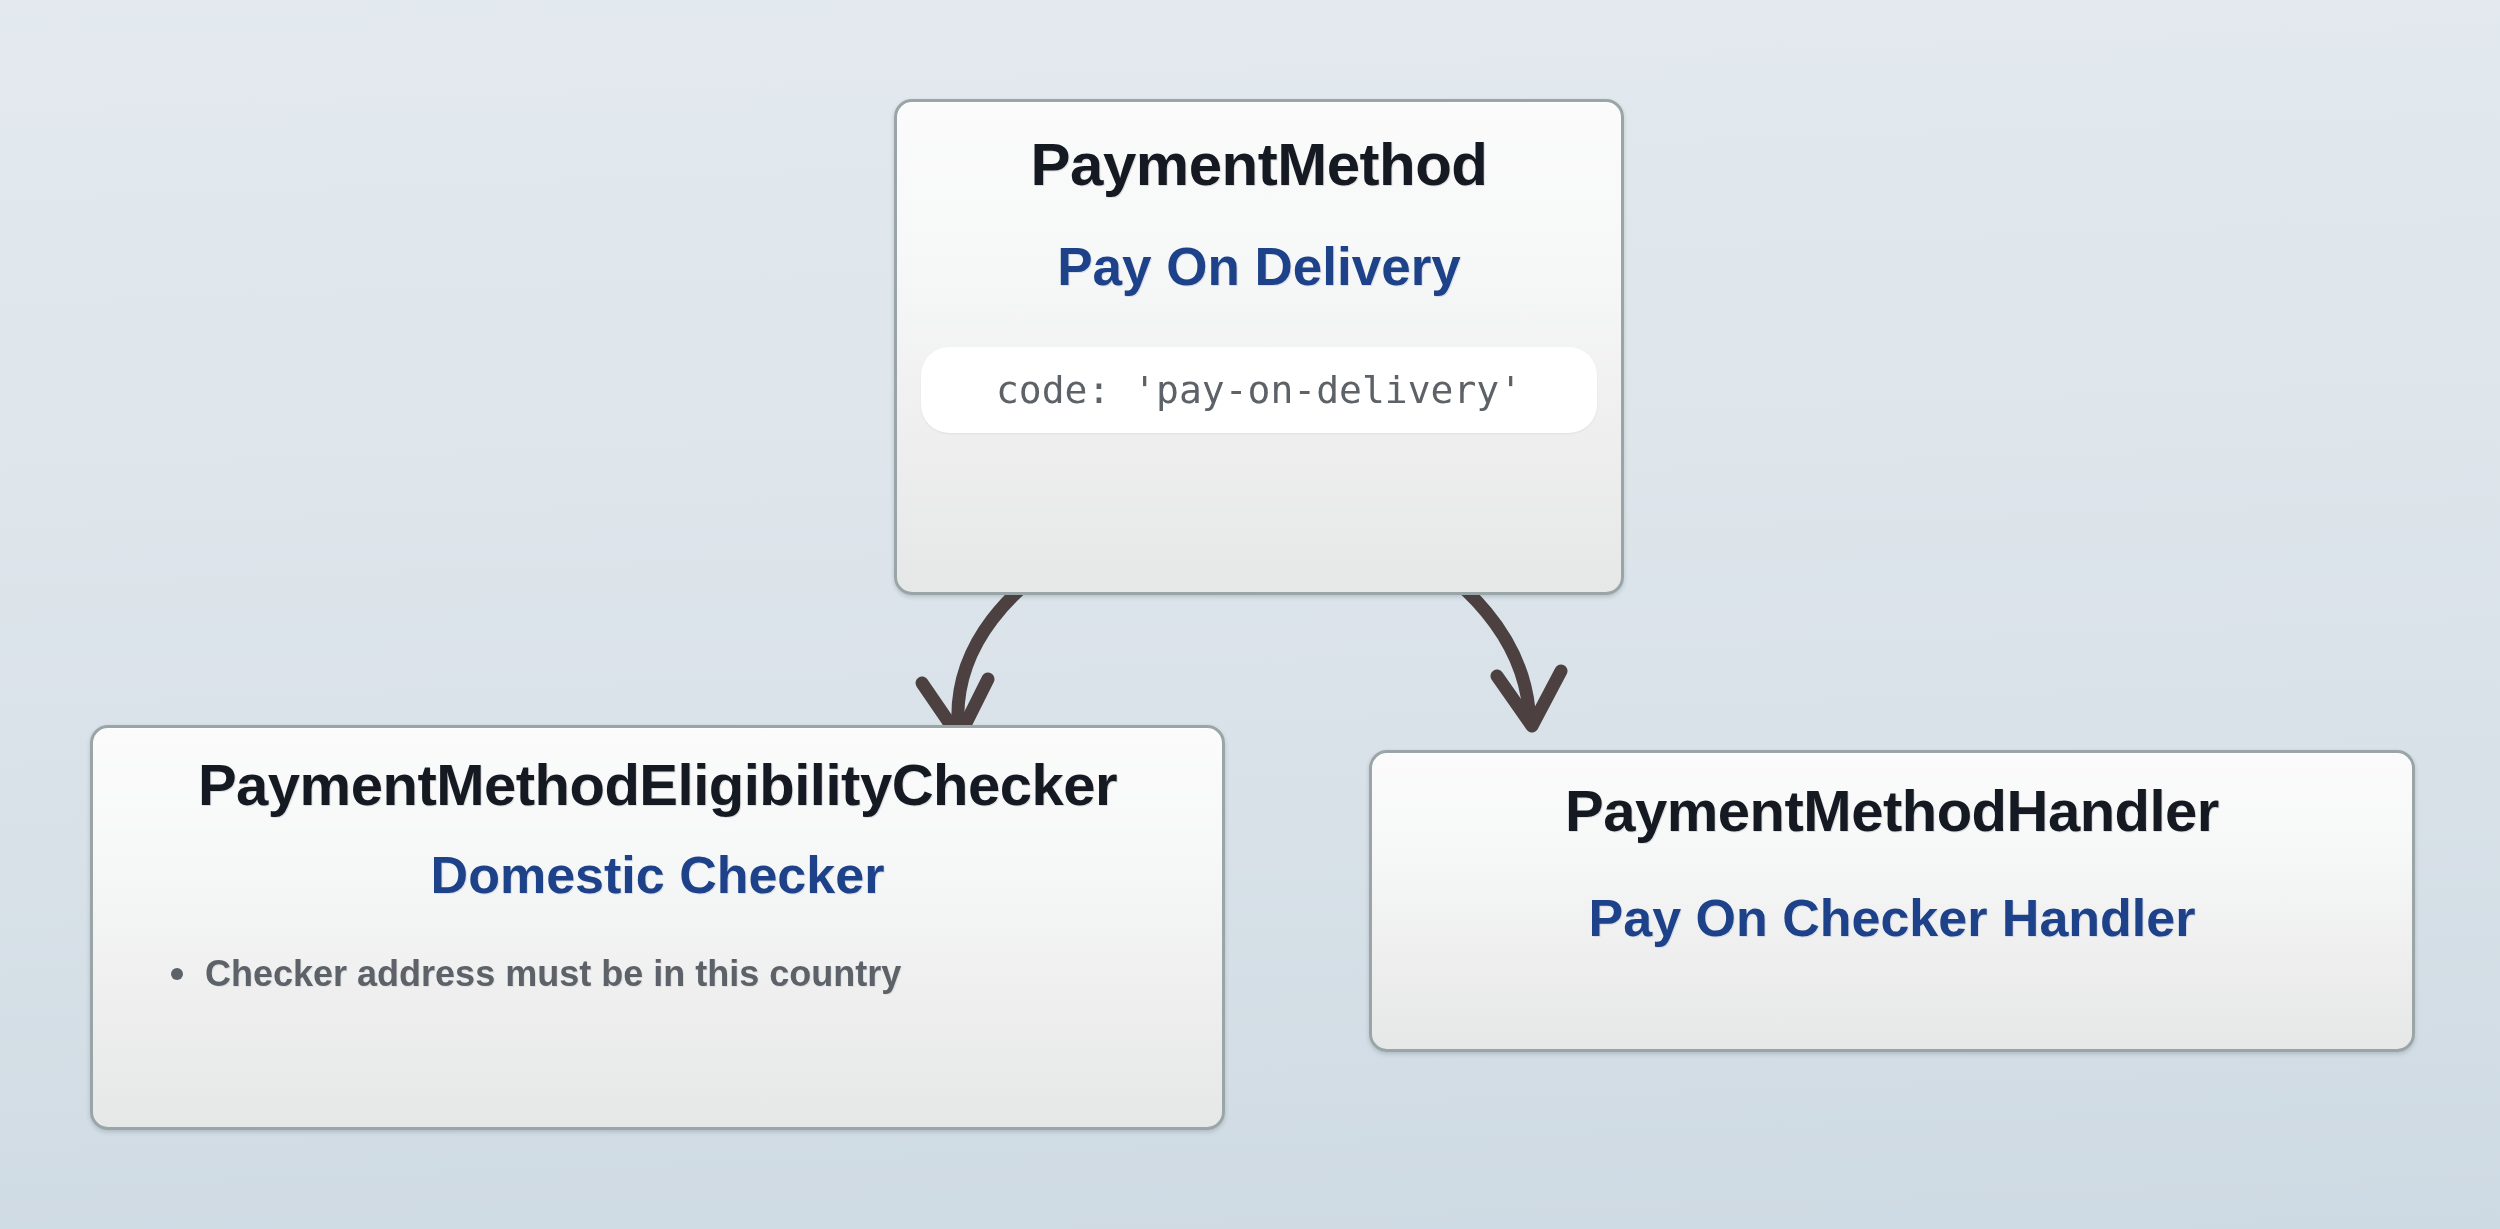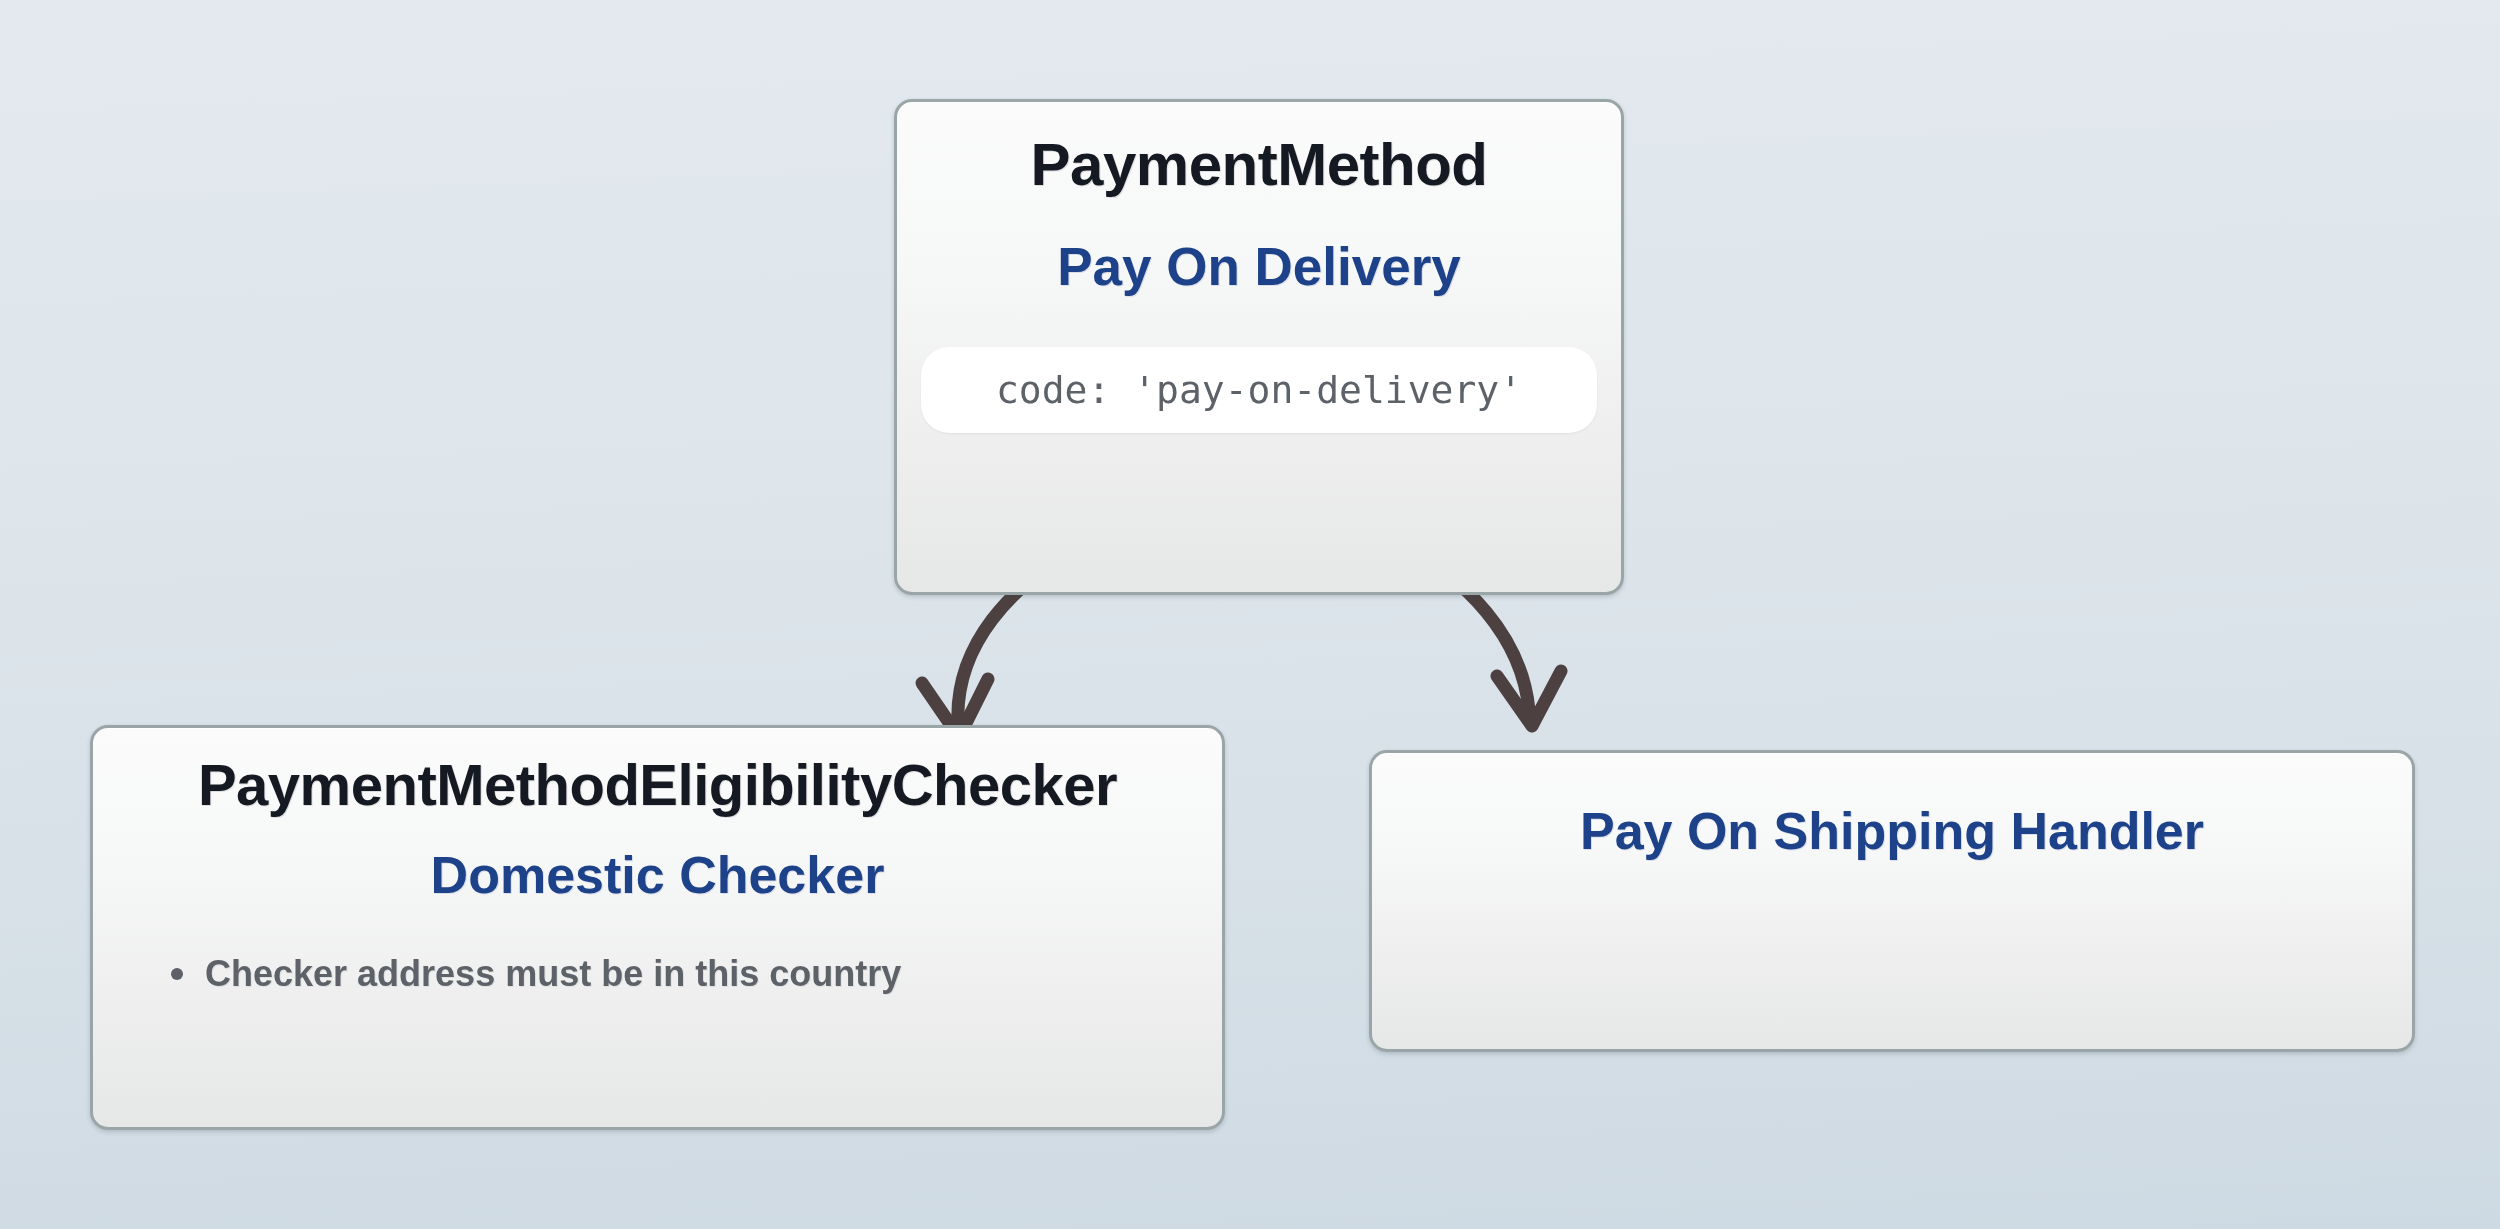--- a/index.html
+++ b/index.html
@@ -203,16 +203,17 @@
 
   <div class="node" id="node-eligibility-checker">
     <div class="node-title">PaymentMethodEligibilityChecker</div>
     <div class="node-subtitle">Domestic Checker</div>
     <ul class="bullet-list">
       <li class="bullet-item">Checker address must be in this country</li>
     </ul>
   </div>
 
   <div class="node" id="node-payment-handler">
-    <div class="node-subtitle">Pay On Shipping Handler</div>
+    <div class="node-title">PaymentMethodHandler</div>
+    <div class="node-subtitle">Pay On Checker Handler</div>
   </div>
 
 </div>
 
 </body></html>

